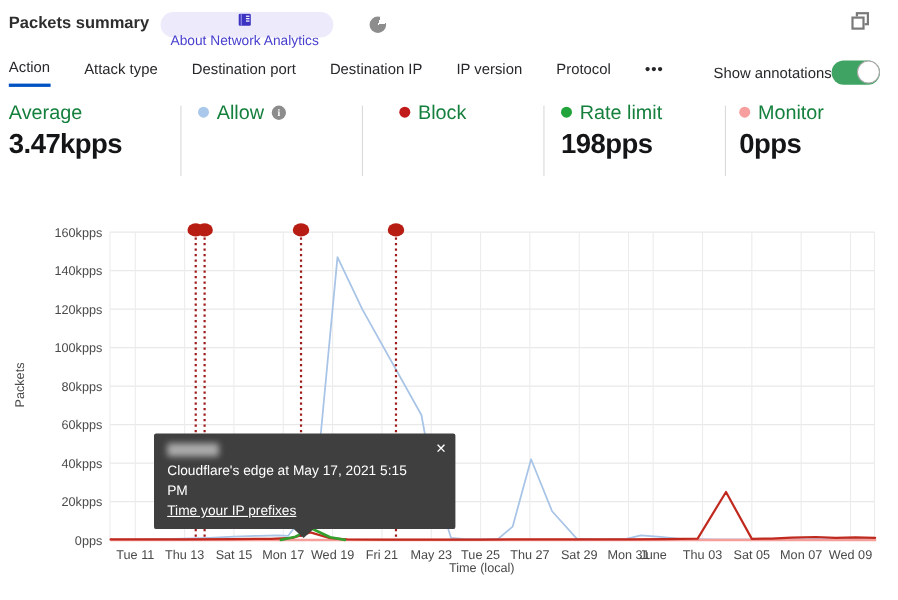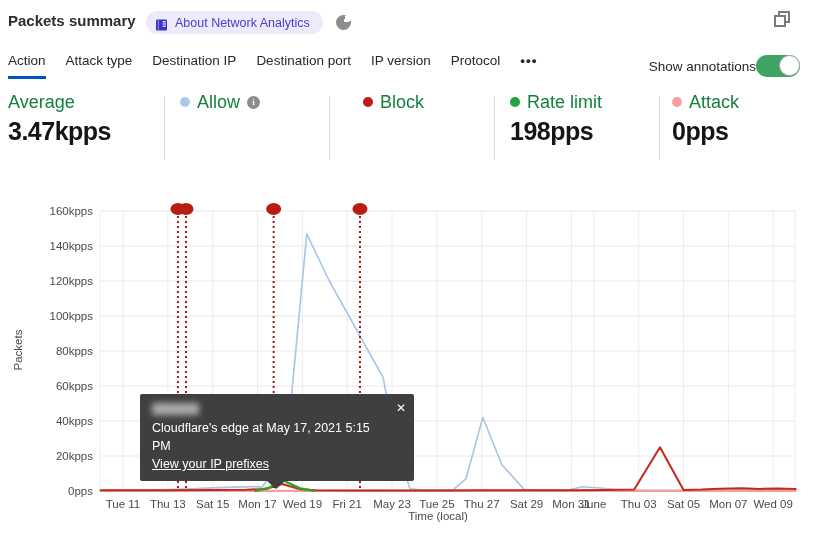--- a/index.html
+++ b/index.html
@@ -2,31 +2,31 @@
 <html><head>
 <meta charset="utf-8">
 <style>
   html,body{margin:0;padding:0;background:#fff;}
   .app{position:relative;width:816px;height:545px;background:#fff;overflow:hidden;
        font-family:"Liberation Sans",sans-serif;color:#222;}
 
   
   .page-title{position:absolute;left:8px;top:12px;font-size:15px;font-weight:bold;color:#2e2e2e;}
   .badge{position:absolute;left:146px;top:11px;height:23px;display:flex;align-items:center;gap:7px;
-         padding:0 13px 0 9px;border-radius:12px;background:#eceafb;cursor:pointer;}
+         padding:0 13px 0 9px;border-radius:12px;background:#eceafb;cursor:pointer;flex-direction:column;}
   .badge-label{font-size:12.5px;color:#4940cf;}
   .book-icon{width:13px;height:12px;display:inline-block;}
   .donut-icon{position:absolute;left:336px;top:15px;width:15px;height:15px;border-radius:50%;cursor:pointer;
          background:conic-gradient(from 0deg,#8d8d8d 0 18deg,#ffffff 18deg 80deg,#8d8d8d 80deg 360deg);}
   .restore-icon{position:absolute;left:774px;top:11px;width:16px;height:16px;cursor:pointer;}
   .restore-icon .back{position:absolute;right:0;top:0;width:8px;height:8px;border:2px solid #7a7a7a;}
   .restore-icon .front{position:absolute;left:0;bottom:0;width:8px;height:8px;border:2px solid #7a7a7a;background:#fff;}
 
   
-  .tabs{position:absolute;left:8px;top:53px;display:flex;gap:20px;align-items:flex-start;}
+  .tabs{position:absolute;left:8px;top:53px;display:flex;gap:31px;align-items:center;}
   .tab{font-size:13.5px;color:#27282a;padding-bottom:8px;cursor:pointer;white-space:nowrap;}
   .tab.active{border-bottom:3px solid #0051c3;}
   .tab.more{letter-spacing:1px;font-weight:bold;}
   .annot-ctl{position:absolute;top:55px;right:16px;display:flex;align-items:center;}
   .annot-label{font-size:13.5px;color:#27282a;}
   .toggle{position:relative;width:44px;height:22px;border-radius:11px;background:#3fa463;cursor:pointer;}
   .toggle .knob{position:absolute;right:0;top:0;width:21px;height:21px;border-radius:50%;
                 background:#fff;border:1px solid #a8a8a8;box-sizing:border-box;}
 
   
@@ -78,22 +78,22 @@
   <div class="donut-icon"></div>
 
   <div class="restore-icon">
     <span class="back"></span>
     <span class="front"></span>
   </div>
 
   <div class="tabs">
     <div class="tab active">Action</div>
     <div class="tab">Attack type</div>
+    <div class="tab">Destination port</div>
     <div class="tab">Destination IP</div>
-    <div class="tab">Destination port</div>
     <div class="tab">IP version</div>
     <div class="tab">Protocol</div>
     <div class="tab more">•••</div>
   </div>
 
   <div class="annot-ctl">
     <span class="annot-label">Show annotations</span>
     <span class="toggle">
       <span class="knob"></span>
     </span>
@@ -125,21 +125,21 @@
     <div class="stat-head">
       <span class="stat-dot" style="background: rgb(33, 164, 59);"></span>
       <span class="stat-label">Rate limit</span>
     </div>
     <div class="stat-value">198pps</div>
   </div>
   <div class="stat-div" style="left:659px"></div>
   <div class="stat" style="left:672px">
     <div class="stat-head">
       <span class="stat-dot" style="background: rgb(247, 159, 159);"></span>
-      <span class="stat-label">Attack</span>
+      <span class="stat-label">Monitor</span>
     </div>
     <div class="stat-value">0pps</div>
   </div>
 
   <svg id="chart-svg" class="chart-svg" width="816" height="355">
       <line x1="100" x2="795" y1="301" y2="301" stroke="#e9e9e9" stroke-width="1"></line>
       <line x1="100" x2="795" y1="266" y2="266" stroke="#e9e9e9" stroke-width="1"></line>
       <line x1="100" x2="795" y1="231" y2="231" stroke="#e9e9e9" stroke-width="1"></line>
       <line x1="100" x2="795" y1="196" y2="196" stroke="#e9e9e9" stroke-width="1"></line>
       <line x1="100" x2="795" y1="161" y2="161" stroke="#e9e9e9" stroke-width="1"></line>
@@ -203,17 +203,17 @@
       <line x1="273.66240000000005" x2="273.66240000000005" y1="26" y2="301" stroke="#9e1b1b" stroke-width="2" stroke-dasharray="2 3"></line>
       <ellipse cx="273.66240000000005" cy="19" rx="7.5" ry="6" fill="#b71d12"></ellipse>
       <line x1="359.97940000000006" x2="359.97940000000006" y1="26" y2="301" stroke="#9e1b1b" stroke-width="2" stroke-dasharray="2 3"></line>
       <ellipse cx="359.97940000000006" cy="19" rx="7.5" ry="6" fill="#b71d12"></ellipse>
     </svg>
 
   <div class="annot-tooltip">
     <span class="tt-close">✕</span>
     <span class="redacted"></span><br>
     <span>Cloudflare's edge at May 17, 2021 5:15 PM</span><br>
-    <a class="tt-link">View your IP prefixes</a>
+    <a class="tt-link">Time your IP prefixes</a>
     <span class="caret"></span>
   </div>
 
 </div>
 
 </body></html>

